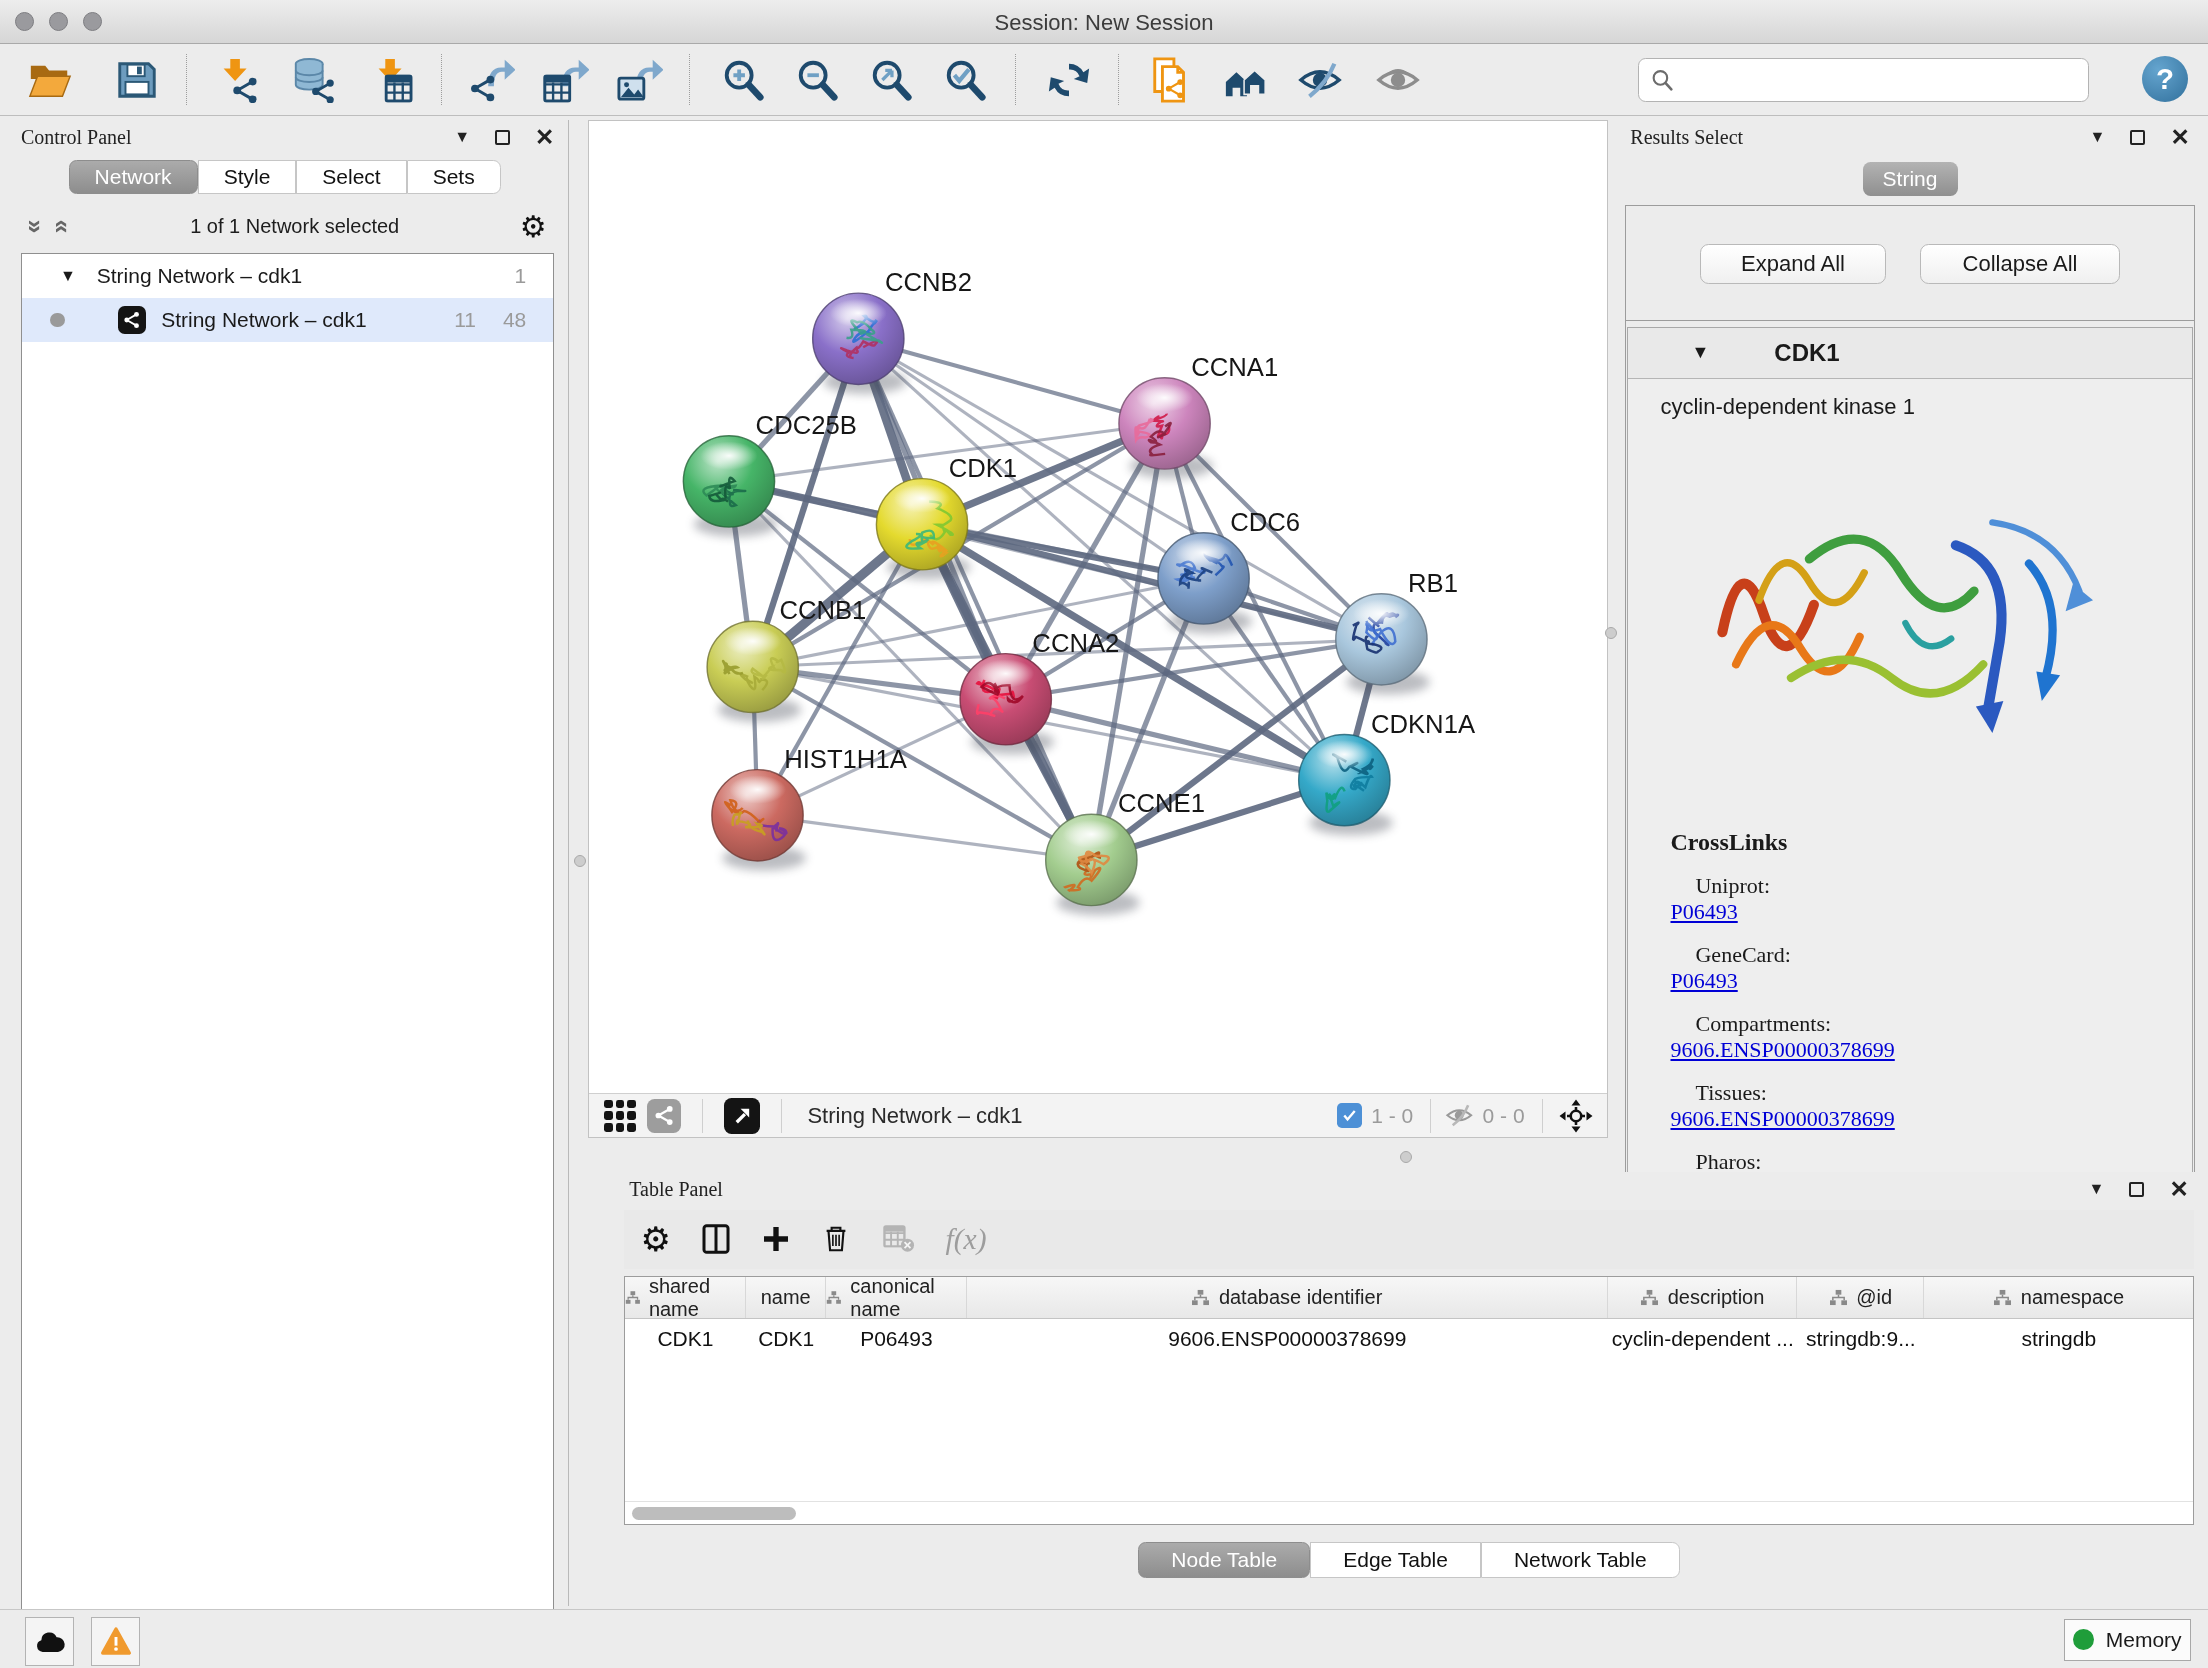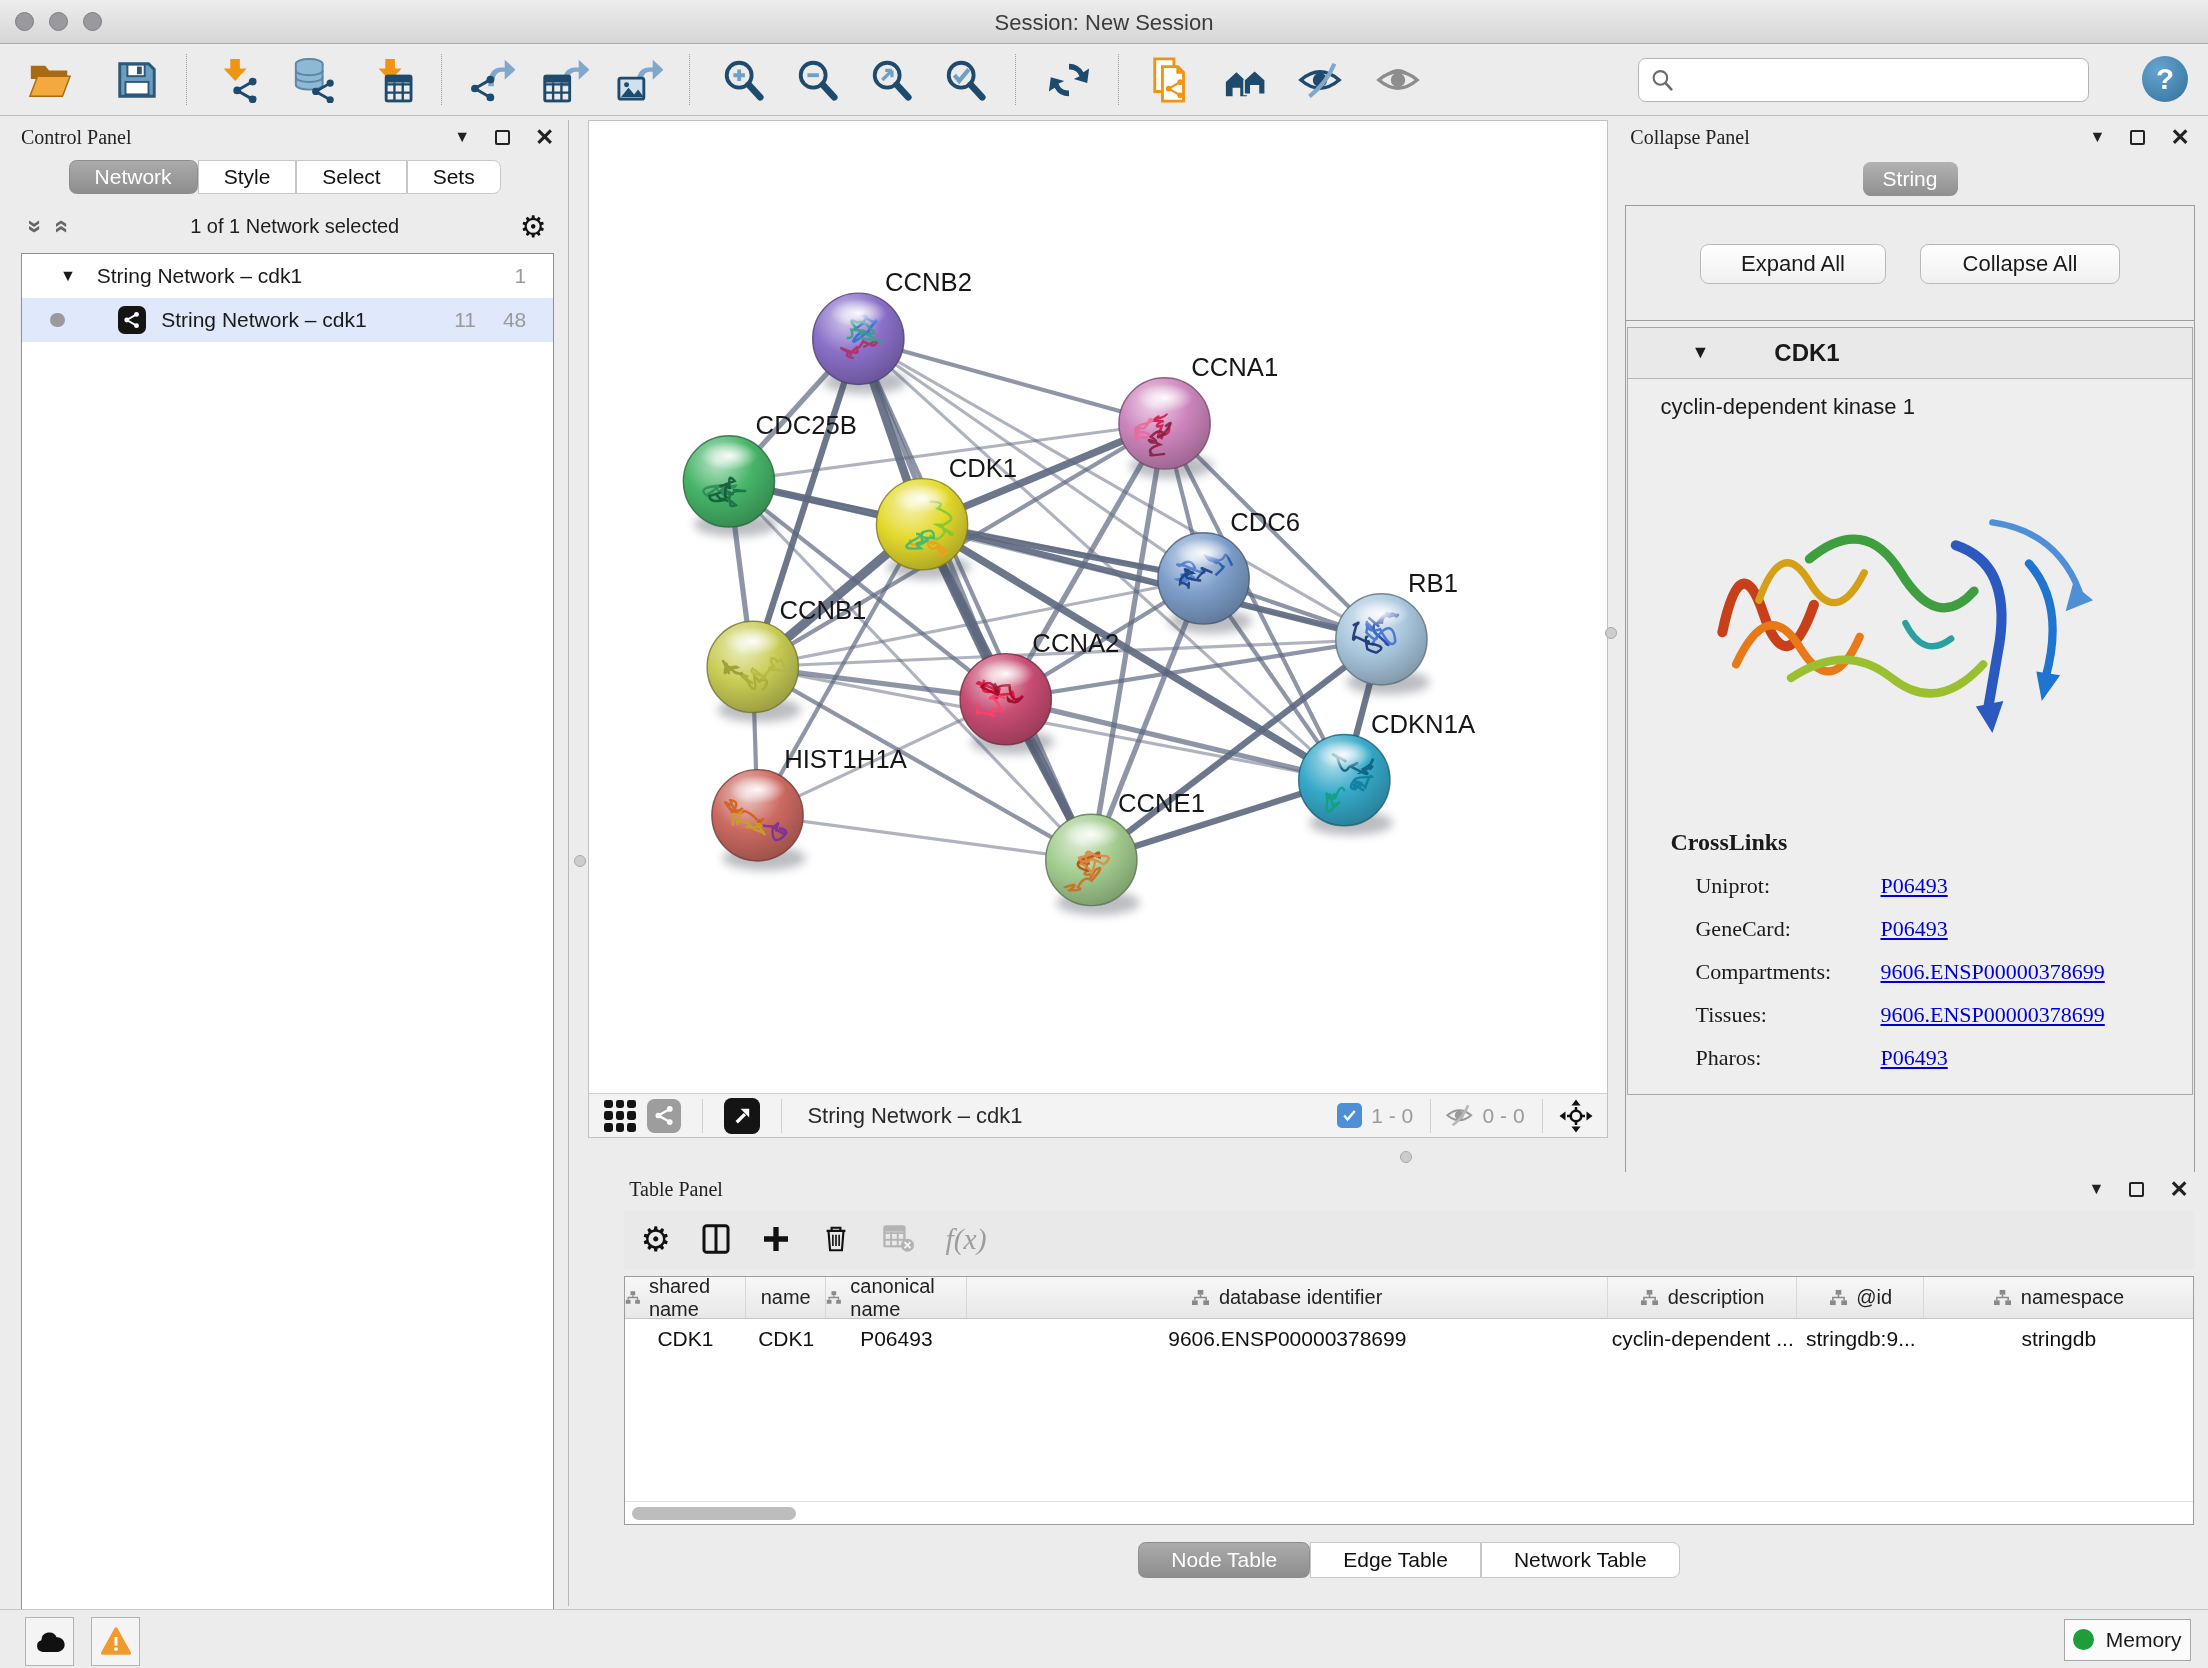--- a/index.html
+++ b/index.html
@@ -91,21 +91,21 @@
   .entry-box { margin:5.7px 1.9px 0 1.9px; border:1px solid #a8a8a8; }
   .entry-head { height:51px; display:flex; align-items:center; background:#e9e9e9;
     border-bottom:1px solid #b5b5b5; }
   .entry-head .tri { margin-left:63px; font-size:18px; }
   .entry-gene { margin-left:65px; font-size:24px; font-weight:bold; }
   .entry-body { background:#eeeeee; padding:15px 0 23px 0; }
   .entry-desc { font-size:22px; margin-left:32px; }
   .protein-wrap { display:flex; justify-content:center; margin-top:13.3px; }
   .crosslinks { font-family:"Liberation Serif", serif; margin:25px 0 0 42px; }
   .cl-title { font-size:24px; font-weight:bold; }
-  .cl-row { display:flex; margin-top:17px; font-size:22px; }
+  .cl-row { display:flex; margin-top:17px; font-size:22px;flex-direction:column; }
   .cl-label { width:185px; margin-left:25px; }
   .cl-link { color:#0000d6; text-decoration:underline; }
 
   
   #table-panel { left:616px; top:1172px; width:1586px; height:434px; }
   .tp-toolbar { display:flex; align-items:center; height:59px; padding-left:17px; gap:28.5px;
     background:#e9e9e9; margin:3.8px 7.6px 0 7.6px; }
   .fx { font-family:"Liberation Serif", serif; font-style:italic; font-size:29.5px; color:#9d9d9d; }
   .tbl-box { margin:7.6px 7.6px 0 7.6px; height:249px; background:#fff; border:1px solid #9c9c9c;
     display:flex; flex-direction:column; }
@@ -688,21 +688,21 @@
         <circle cx="24" cy="24" r="7" fill="none" stroke="#111" stroke-width="3.4"></circle>
         <path d="M24 2 l6 8 h-12 z M24 46 l6 -8 h-12 z M2 24 l8 -6 v12 z M46 24 l-8 -6 v12 z" fill="#111"></path>
         <path d="M24 12 v5 M24 31 v5 M12 24 h5 M31 24 h5" stroke="#111" stroke-width="3.4"></path>
       </svg>
     </div>
   </div>
 </div>
 
 <div class="dock" id="results-panel">
   <div class="dock-head">
-    <span class="dock-title">Collapse Panel</span>
+    <span class="dock-title">Results Select</span>
     <span class="win-icons">
       <span class="wi-caret">▼</span>
       <span class="wi-box"></span>
       <span class="wi-x">✕</span>
     </span>
   </div>
   <div class="string-tab">String</div>
   <div class="results-box">
     <div class="expand-row">
       <div class="rbtn">Expand All</div>

